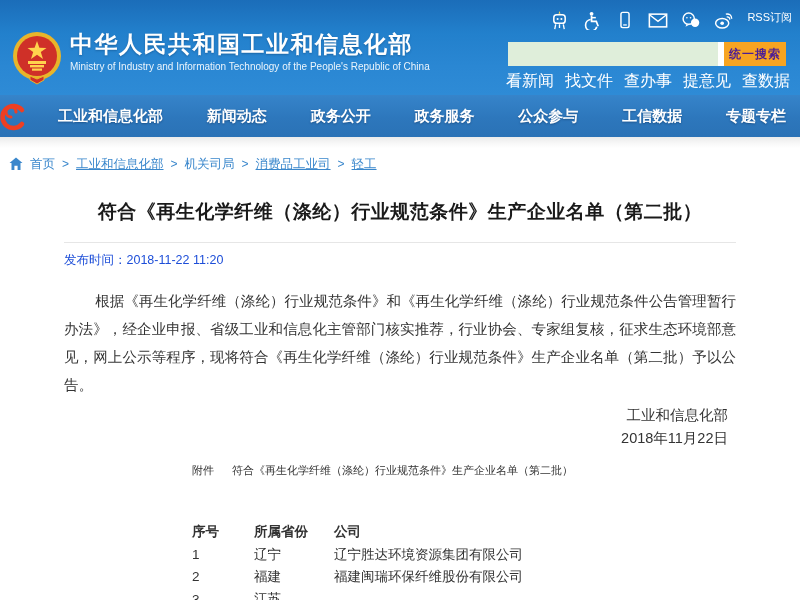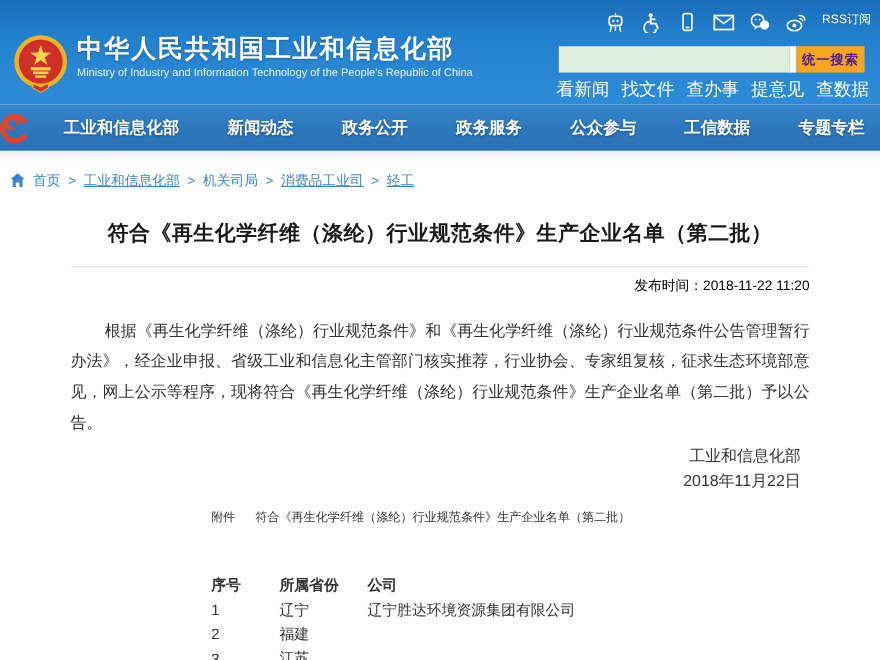--- a/index.html
+++ b/index.html
@@ -46,21 +46,21 @@
   .breadcrumb a{ color:#3a87cc; font-size:12.5px; text-decoration:none; cursor:pointer; }
   .breadcrumb a.u{ text-decoration:underline; }
   .breadcrumb .sep{ color:#3a87cc; font-size:12px; }
   .home-icon{ width:14px; height:14px; display:inline-flex; cursor:pointer; }
 
   
   .article{ padding:0 64px; }
   .article-title{ margin-top:27px; text-align:center; font-size:19px; font-weight:bold;
     color:#1a1a1a; letter-spacing:.5px; }
   .divider{ margin-top:17px; border-bottom:1px solid #e6e6e6; }
-  .publish{ margin-top:9px; text-align:right; color:#000000; font-size:12.5px; }
+  .publish{ margin-top:9px; text-align:left; color:#1d4ed8; font-size:12.5px; }
   .article-body{ margin-top:18px; font-size:14.5px; color:#333; line-height:28px;
     text-indent:2.15em; text-align:justify; }
   .sign{ margin-top:5px; text-align:right; font-size:14.5px; color:#333; line-height:23px; padding-right:8px; }
 
   .attachment{ margin-top:13px; padding-left:128px; color:#333; }
   .att-line{ font-size:11px; font-weight:normal; color:#333; }
   .att-label{ margin-right:18px; }
   .att-table{ margin-top:6px; }
   .t-row{ display:grid; grid-template-columns:62px 80px auto; align-items:center;
     height:22.4px; font-size:13.5px; color:#333; }
@@ -215,20 +215,21 @@
 
           <div class="t-row">
             <span>1</span>
             <span>辽宁</span>
             <span>辽宁胜达环境资源集团有限公司</span>
           </div>
 
           <div class="t-row">
             <span>2</span>
             <span>福建</span>
+            <span>福建闽瑞环保纤维股份有限公司</span>
           </div>
 
           <div class="t-row">
             <span>3</span>
             <span>江苏</span>
           </div>
 
           <div class="t-row">
             <span>4</span>
             <span>宁波</span>

